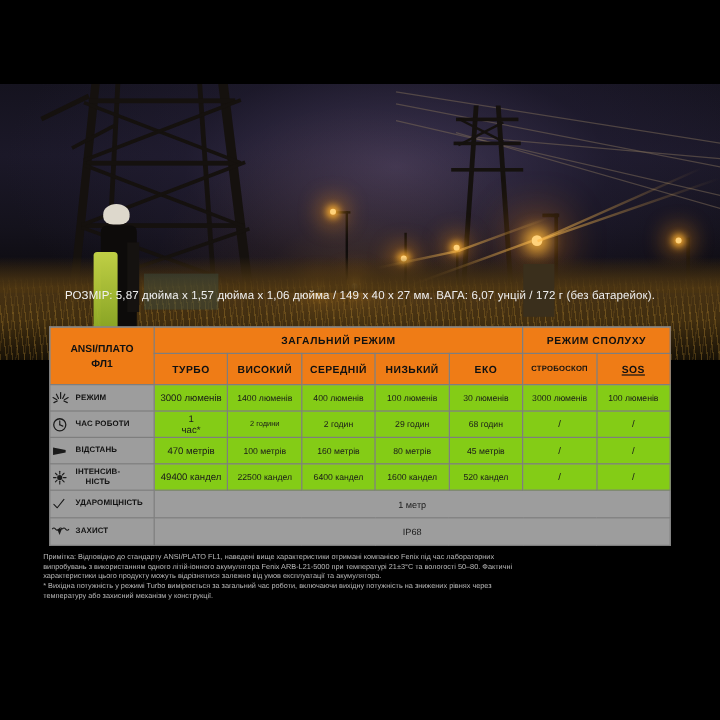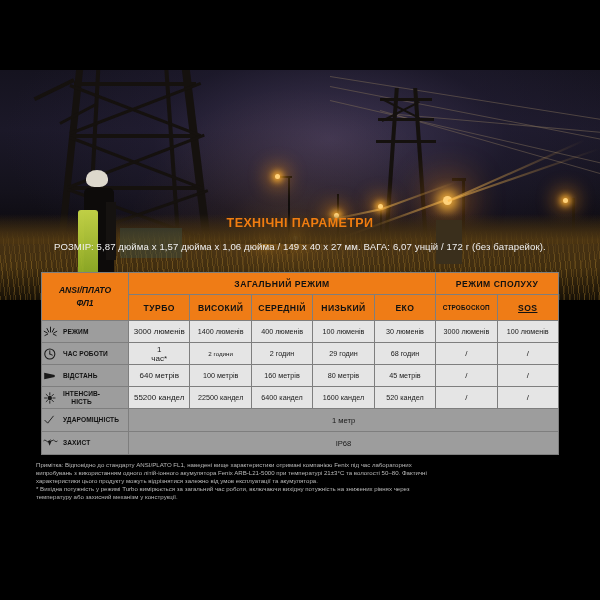--- a/index.html
+++ b/index.html
@@ -48,21 +48,21 @@
 
   
   .table{position:absolute;left:41px;top:272px;width:518px;z-index:7;
     border:1px solid #7e7e7e;border-collapse:collapse;table-layout:fixed;background:#9d9d9d;}
   .table td,.table th{border:1px solid #7e7e7e;padding:0;margin:0;text-align:center;vertical-align:middle;}
   .hdr{background:#ef7c16;color:#111;font-weight:bold;}
   .hdr-group{font-size:8.6px;letter-spacing:.5px;height:21px;}
   .hdr-mode{font-size:8.6px;letter-spacing:.4px;height:25px;}
   .hdr-mode.small{font-size:6.4px;font-weight:bold;letter-spacing:.2px;}
   .hdr-ansi{font-size:8.6px;font-weight:bold;line-height:13px;text-align:left;padding-left:8px;}
-  .cell{background:#e5e5e5;color:#1a1a1a;font-size:7.4px;height:21px;}
+  .cell{background:#84cc16;color:#1a1a1a;font-size:7.4px;height:21px;}
   .cell.big{font-size:8px;}
   .cell.mid{font-size:7.2px;}
   .cell.tiny{font-size:6.2px;}
   .cell.two{line-height:9px;font-size:8px;}
   .rowlabel{background:#9d9d9d;color:#111;font-size:6.6px;font-weight:bold;
     text-align:left;padding-left:4px;height:21px;letter-spacing:.1px;}
   .rl-wrap{display:flex;align-items:center;gap:4px;}
   .rl-ico{width:17px;height:14px;flex:0 0 17px;display:block;}
   .rl-txt{line-height:8px;}
   .full{background:#9d9d9d;color:#1a1a1a;font-size:7.6px;height:22px;}
@@ -141,27 +141,26 @@
     <div class="worker-helmet" style="left:86px;top:100px;width:22px;height:17px;"></div>
     <div class="pole" style="left:106px;top:132px;width:10px;height:58px;background:#151210;"></div>
 
     <div class="pole" style="left:436px;top:150px;width:26px;height:44px;background:#3a2f1c;"></div>
     <div class="pole" style="left:120px;top:158px;width:62px;height:30px;background:rgba(60,90,80,.35);"></div>
   </div>
 
   <div class="topmask"></div>
   <div class="botmask"></div>
 
-  <div class="title">ТЕХНІЧНІ ПАРАМЕТРИ</div>
   <div class="sizeline">РОЗМІР: 5,87 дюйма x 1,57 дюйма x 1,06 дюйма / 149 x 40 x 27 мм. ВАГА: 6,07 унцій / 172 г (без батарейок).</div>
 
   <table class="table">
     <tbody>
       <tr>
-        <td class="hdr hdr-ansi" rowspan="2" style="width:86px;font-style:italic;">
+        <td class="hdr hdr-ansi" rowspan="2" style="width:86px;">
           <div>ANSI/ПЛАТО</div>
           <div>ФЛ1</div>
         </td>
         <td class="hdr hdr-group" colspan="5">ЗАГАЛЬНИЙ РЕЖИМ</td>
         <td class="hdr hdr-group" colspan="2">РЕЖИМ СПОЛУХУ</td>
       </tr>
       <tr>
         <td class="hdr hdr-mode" style="width:67px;">ТУРБО</td>
         <td class="hdr hdr-mode" style="width:67px;">ВИСОКИЙ</td>
         <td class="hdr hdr-mode" style="width:67px;">СЕРЕДНІЙ</td>
@@ -222,21 +221,21 @@
 
       <tr>
         <td class="rowlabel">
           <div class="rl-wrap">
             <svg class="rl-ico" viewBox="0 0 24 20">
               <polygon points="3,5.5 18,8.5 18,11.5 3,14.5" fill="#1a1a1a"></polygon>
             </svg>
             <span class="rl-txt">ВІДСТАНЬ</span>
           </div>
         </td>
-        <td class="cell big">640 метрів</td>
+        <td class="cell big">470 метрів</td>
         <td class="cell mid">100 метрів</td>
         <td class="cell mid">160 метрів</td>
         <td class="cell mid">80 метрів</td>
         <td class="cell mid">45 метрів</td>
         <td class="cell big">/</td>
         <td class="cell big">/</td>
       </tr>
 
       <tr>
         <td class="rowlabel">
@@ -251,21 +250,21 @@
                 <line x1="5.8" y1="4.8" x2="7.9" y2="6.9"></line>
                 <line x1="14.1" y1="13.1" x2="16.2" y2="15.2"></line>
                 <line x1="16.2" y1="4.8" x2="14.1" y2="6.9"></line>
                 <line x1="7.9" y1="13.1" x2="5.8" y2="15.2"></line>
               </g>
             </svg>
             <span class="rl-txt" style="white-space:pre-line;">ІНТЕНСИВ-
 НІСТЬ</span>
           </div>
         </td>
-        <td class="cell big">55200 кандел</td>
+        <td class="cell big">49400 кандел</td>
         <td class="cell mid">22500 кандел</td>
         <td class="cell mid">6400 кандел</td>
         <td class="cell mid">1600 кандел</td>
         <td class="cell mid">520 кандел</td>
         <td class="cell big">/</td>
         <td class="cell big">/</td>
       </tr>
 
       <tr>
         <td class="rowlabel">

